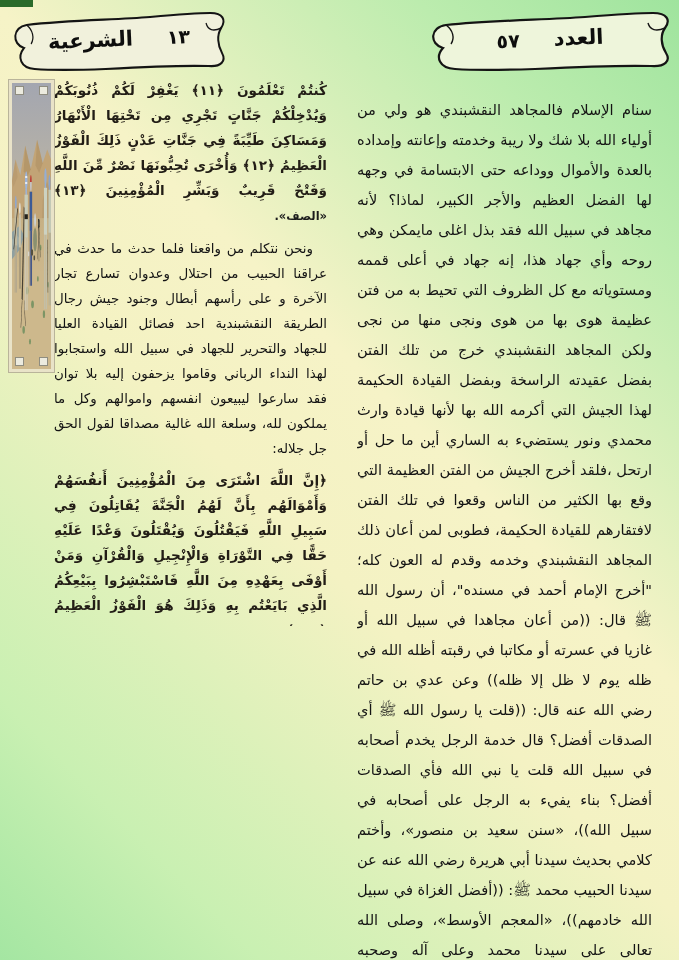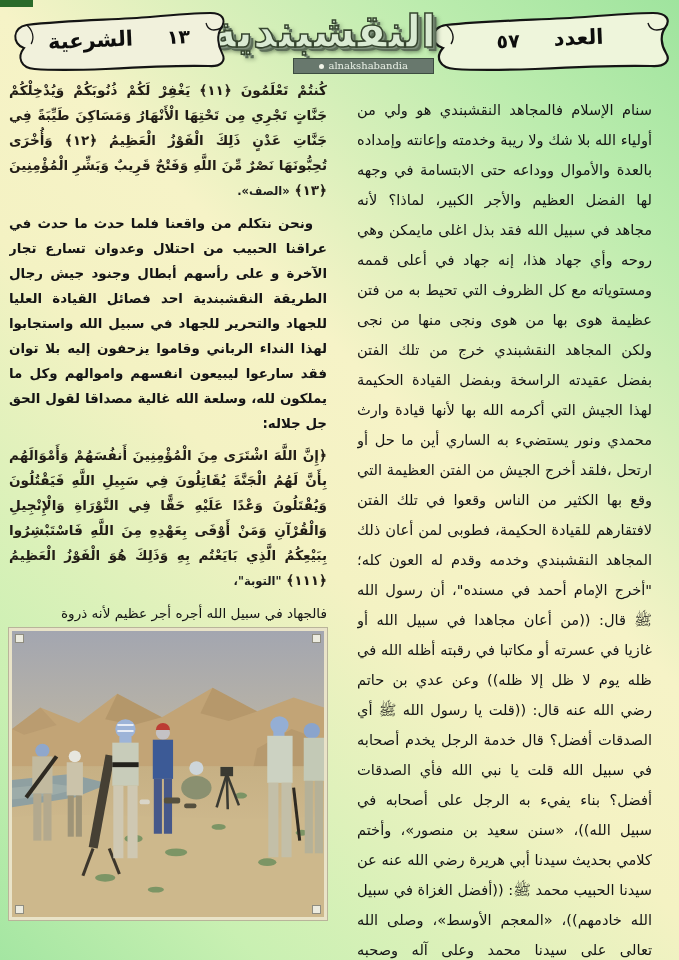--- a/index.html
+++ b/index.html
@@ -46,37 +46,37 @@
     direction:ltr;
   }
   .logo-dot{width:5px;height:5px;border-radius:50%;background:#f2f4e8;display:inline-block;}
   
   .columns{
     position:absolute;top:78px;left:0;right:0;bottom:0;
     display:flex;flex-direction:row-reverse;
     gap:13px;padding:0 10px 0 9px;box-sizing:border-box;
   }
   .col{flex:0 0 auto;}
-  .col-right{width:318px;display:flex;flex-direction:column;}
+  .col-right{width:318px;display:flex;flex-direction:row;}
   .col-left{width:329px;}
   .col-left .body-text{
     margin:17px;height:872px;overflow:hidden;
     font-size:14.6px;line-height:30px;color:#141414;
     text-align:justify;
   }
   .rc-text{height:548px;overflow:hidden;}
   .rc-text p{margin:0 0 7px 0;}
   .quran{
     font-size:13.6px;line-height:25px;color:#221d16;
     text-align:justify;font-weight:bold;
   }
   .vsource{font-weight:bold;font-size:11.5px;color:#1c1c1c;}
   .body-par{
     font-size:13.4px;line-height:25px;color:#141414;
-    text-align:justify;text-indent:14px;font-weight:bold;
+    text-align:justify;text-indent:14px;
   }
   .jihad-line{font-size:13.6px;line-height:24px;color:#141414;text-align:justify;}
   
   .photo-frame{
     position:relative;margin-top:2px;
     height:286px;
     border:3px solid #e9e3c8;
     background:#cdb88e;
     box-shadow:0 0 0 1px #b9b49a;
   }
@@ -101,27 +101,20 @@
         <path d="M18,38 C4,34 5,17 21,15 C70,10 120,10 160,7 C185,5 215,3 228,3 C242,3 246,10 240,18 C235,25 236,35 241,43 C246,51 240,57 226,56 C190,55 150,57 110,59 C80,60 45,60 30,59 C14,58 10,47 18,38 Z" fill="#eef5db" stroke="#141414" stroke-width="2.2"></path>
         <path d="M21,15 C28,20 30,28 26,34" fill="none" stroke="#141414" stroke-width="1.4"></path>
         <path d="M240,18 C231,22 225,20 223,13" fill="none" stroke="#141414" stroke-width="1.4"></path>
       </svg>
       <div class="banner-label">
         <span>العدد</span>
         <span class="num">٥٧</span>
       </div>
     </div>
 
-    <div class="logo">
-      <div class="logo-title">النقشبندية</div>
-      <div class="logo-band">
-        <span class="logo-dot"></span>
-        <span>alnakshabandia</span>
-      </div>
-    </div>
 
     <div class="banner banner-section">
       <svg viewBox="0 0 250 62" preserveAspectRatio="none">
         <path d="M18,38 C4,34 5,17 21,15 C70,10 120,10 160,7 C185,5 215,3 228,3 C242,3 246,10 240,18 C235,25 236,35 241,43 C246,51 240,57 226,56 C190,55 150,57 110,59 C80,60 45,60 30,59 C14,58 10,47 18,38 Z" fill="#f1f1dc" stroke="#141414" stroke-width="2.2"></path>
         <path d="M21,15 C28,20 30,28 26,34" fill="none" stroke="#141414" stroke-width="1.4"></path>
         <path d="M240,18 C231,22 225,20 223,13" fill="none" stroke="#141414" stroke-width="1.4"></path>
       </svg>
       <div class="banner-label">
         <span class="num">١٣</span>
         <span>الشرعية</span>

